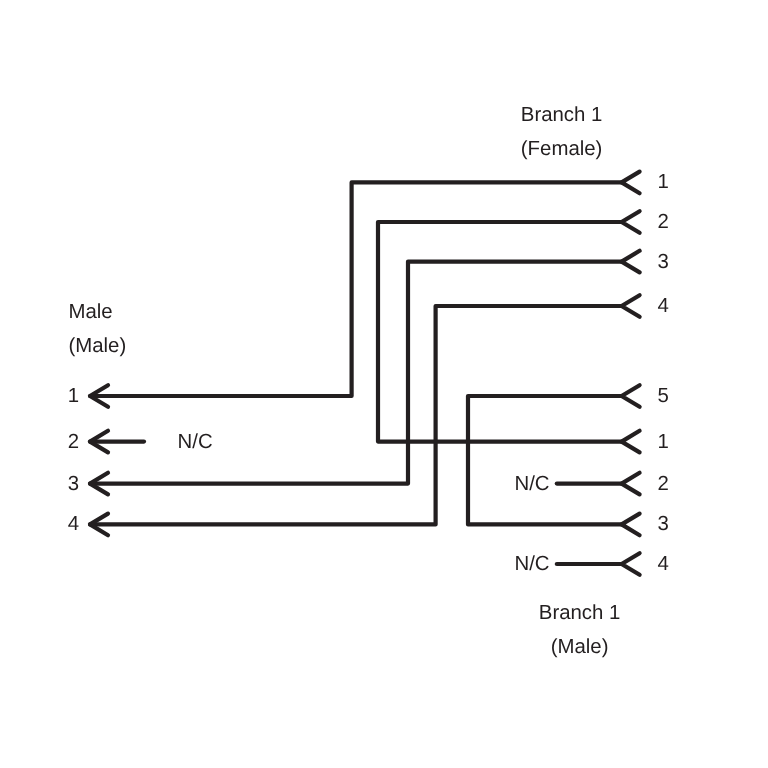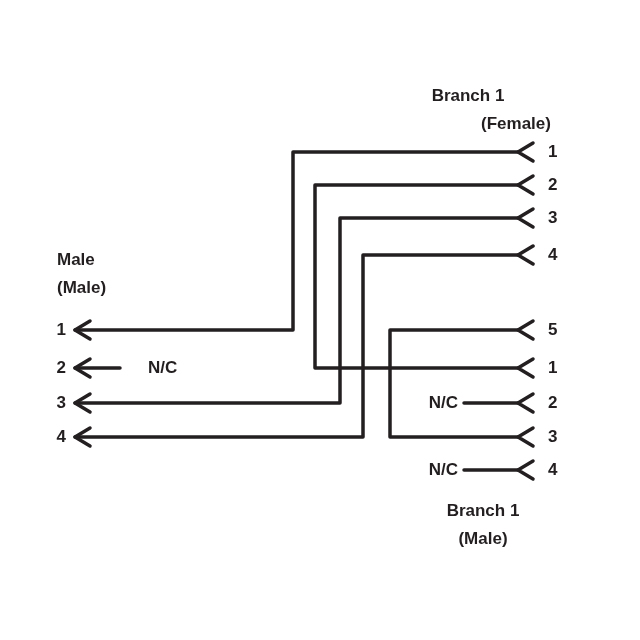--- a/index.html
+++ b/index.html
@@ -29,21 +29,21 @@
   .wiring-svg path {
     fill: none;
     stroke: var(--wire-color);
     stroke-width: 3.5;
     stroke-linecap: round;
     stroke-linejoin: round;
   }
   .lbl {
     position: absolute;
     transform: translateY(-50%);
-    font-weight: bold;
+    font-weight: normal;
     font-size: 17px;
     line-height: 20px;
     color: var(--text-color);
     white-space: nowrap;
   }
   .centered {
     transform: translate(-50%, -50%);
   }
   .num-left {
     width: 20px;
@@ -91,21 +91,21 @@
   <div class="lbl" style="left:57px; top:288px;">(Male)</div>
 
   <div class="lbl num-left" style="left:46px; top:330px;">1</div>
   <div class="lbl num-left" style="left:46px; top:368px;">2</div>
   <div class="lbl num-left" style="left:46px; top:403px;">3</div>
   <div class="lbl num-left" style="left:46px; top:437px;">4</div>
 
   <div class="lbl" style="left:148px; top:368px;">N/C</div>
 
   <div class="lbl centered" style="left:468px; top:96px;">Branch 1</div>
-  <div class="lbl centered" style="left:468px; top:124px;margin-left:48px;">(Female)</div>
+  <div class="lbl centered" style="left:468px; top:124px;">(Female)</div>
 
   <div class="lbl" style="left:548px; top:152px;">1</div>
   <div class="lbl" style="left:548px; top:185px;">2</div>
   <div class="lbl" style="left:548px; top:218px;">3</div>
   <div class="lbl" style="left:548px; top:255px;">4</div>
   <div class="lbl" style="left:548px; top:330px;">5</div>
 
   <div class="lbl" style="left:548px; top:368px;">1</div>
   <div class="lbl" style="left:548px; top:403px;">2</div>
   <div class="lbl" style="left:548px; top:437px;">3</div>

